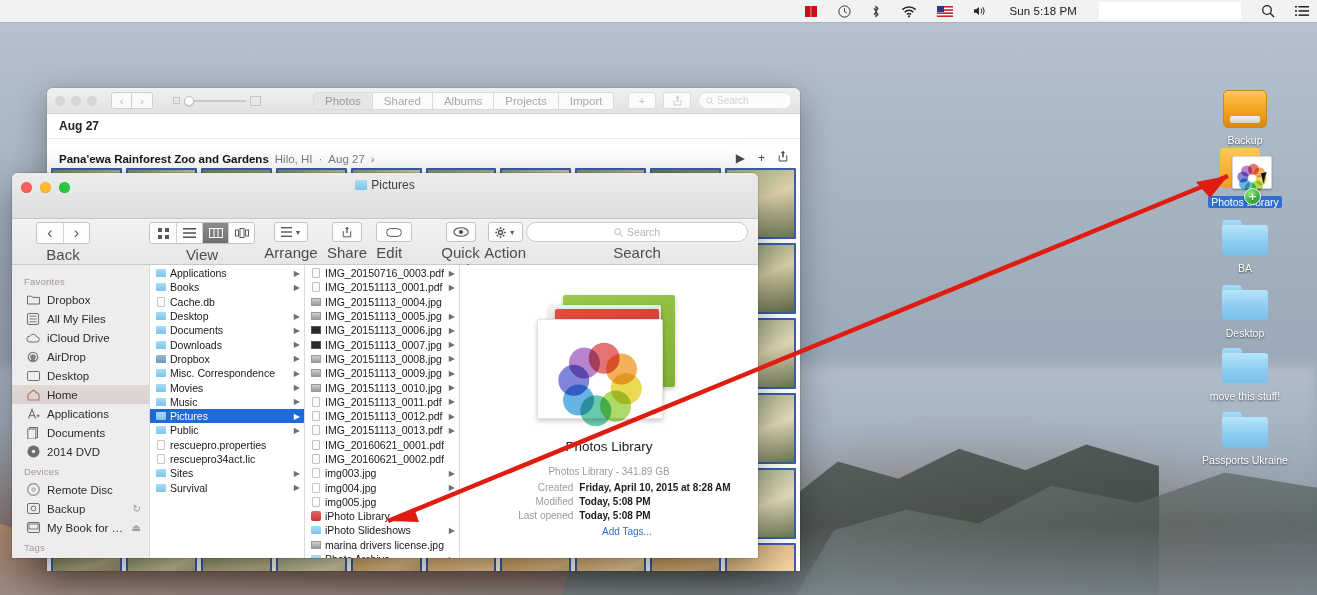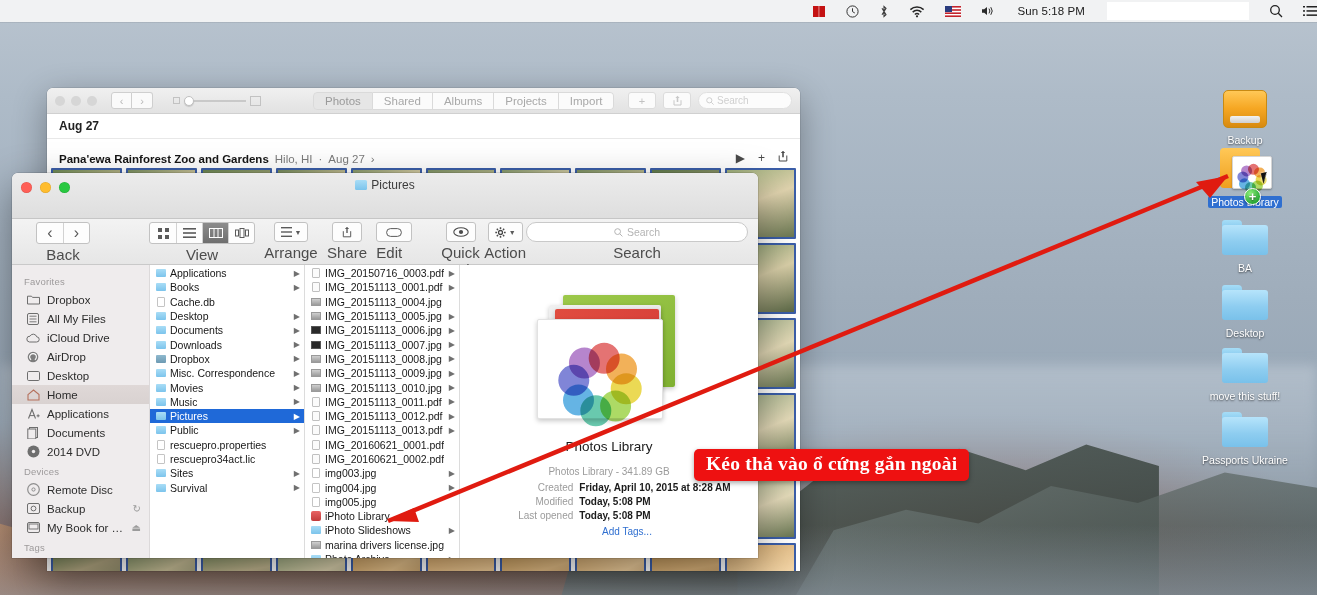--- a/index.html
+++ b/index.html
@@ -54,21 +54,21 @@
   .bottomHaze {
     position: absolute; left: 0; right: 0; bottom: 0; height: 70px;
     background: linear-gradient(180deg, rgba(160,172,184,0) 0%, rgba(150,162,175,0.55) 100%);
   }
 
   
   .menubar {
     position: absolute; top: 0; left: 0; right: 0; height: 22px;
     background: rgba(245,245,245,0.93);
     display: flex; align-items: center; justify-content: flex-end;
-    padding-right: 0; gap: 20px;
+    padding-right: 8px; gap: 20px;
     font-size: 11.5px; color: #1b1b1b;
     box-shadow: 0 0.5px 0 rgba(0,0,0,0.14);
   }
   .mb-item { display: flex; align-items: center; height: 22px; }
   .mb-time { font-size: 11.5px; color: #1a1a1a; letter-spacing: 0.1px; padding: 0 2px; }
   .mb-blank { width: 142px; height: 18px; background: #ffffff; }
 
   
   .dicon {
     position: absolute; width: 110px; text-align: center;
@@ -1308,15 +1308,14 @@
       </div>
     </div>
   </div>
 
   <svg class="arrow-svg" width="1317" height="595" viewBox="0 0 1317 595">
     <path d="M1228 176 L388 521" stroke="#e01b10" stroke-width="4.5" fill="none"></path>
     <path d="M1228 176 L1196 182 L1210 198 Z" fill="#e01b10"></path>
     <path d="M388 521 L414 508 L419 522 Z" fill="#e01b10"></path>
   </svg>
 
-  <div class="banner">Kéo thả vào ổ cứng gắn ngoài</div>
 
 </div>
 
 </body></html>

